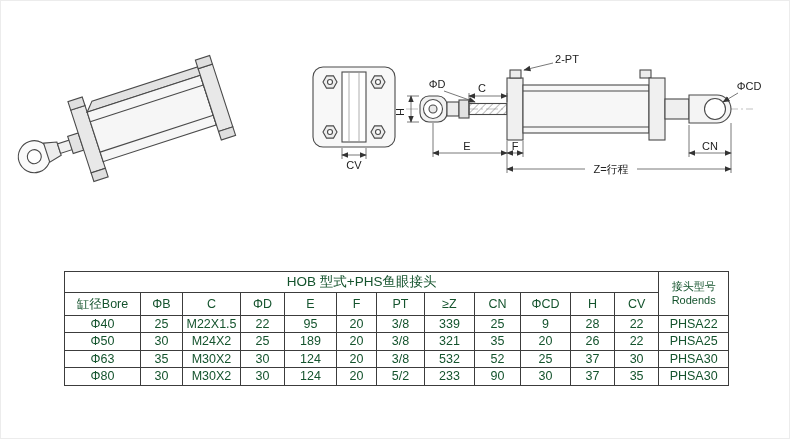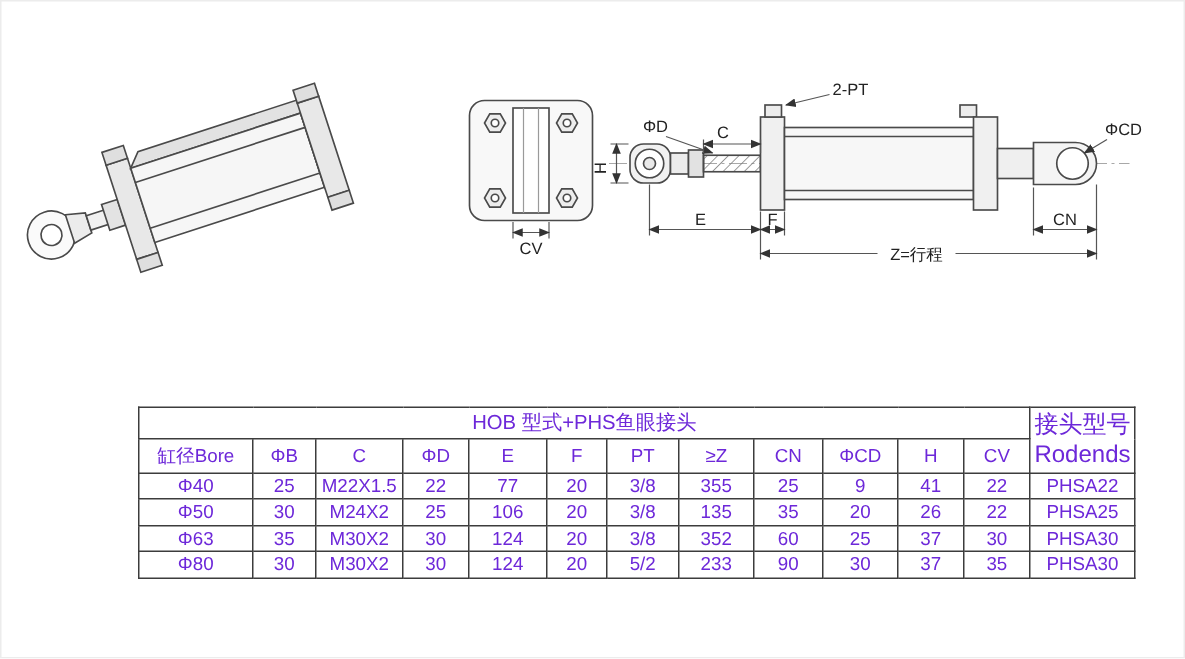--- a/index.html
+++ b/index.html
@@ -11,30 +11,30 @@
   }
   .sheet { position:absolute; inset:0; background:#ffffff; border:1px solid #ececec; }
   svg.drawings { position:absolute; top:0; left:0; }
   svg text {
     font-family:"Liberation Sans","DejaVu Sans",sans-serif;
     font-size:11px; fill:#222; stroke:none;
   }
   .spec-table {
     position:absolute; left:63px; top:270px; width:664px;
     border-collapse:collapse; table-layout:fixed;
-    font-size:12.5px; color:#6d28d9; background:#fff;margin-left:28px;
+    font-size:12.5px; color:#14532d; background:#fff;
   }
   .spec-table th, .spec-table td {
     border:1px solid #3c3c3c; text-align:center; vertical-align:middle;
     padding:1px 2px; font-weight:normal; height:17px; line-height:1.15;
     overflow:hidden; white-space:nowrap;
   }
   .spec-table thead th.title { font-size:13.5px; height:21px; }
   .spec-table thead th { height:23px; }
-  .spec-table th.rodends { font-size:16px; line-height:1.2; }
+  .spec-table th.rodends { font-size:11px; line-height:1.2; }
 </style>
 </head>
 <body>
 
 <div class="sheet">
 
   <svg class="drawings" width="790" height="262" viewBox="0 0 790 262">
     <defs>
       <marker id="mA" viewBox="0 0 10 10" refX="9" refY="5" markerWidth="9" markerHeight="9" orient="auto-start-reverse">
         <path d="M0,1 L10,5 L0,9 z" fill="#333"></path>
@@ -185,55 +185,55 @@
         <th>H</th>
         <th>CV</th>
       </tr>
     </thead>
     <tbody id="spec-rows">
         <tr>
           <td>Φ40</td>
           <td>25</td>
           <td>M22X1.5</td>
           <td>22</td>
-          <td>77</td>
+          <td>95</td>
           <td>20</td>
           <td>3/8</td>
-          <td>355</td>
+          <td>339</td>
           <td>25</td>
           <td>9</td>
-          <td>41</td>
+          <td>28</td>
           <td>22</td>
           <td>PHSA22</td>
         </tr>
         <tr>
           <td>Φ50</td>
           <td>30</td>
           <td>M24X2</td>
           <td>25</td>
-          <td>106</td>
+          <td>189</td>
           <td>20</td>
           <td>3/8</td>
-          <td>135</td>
+          <td>321</td>
           <td>35</td>
           <td>20</td>
           <td>26</td>
           <td>22</td>
           <td>PHSA25</td>
         </tr>
         <tr>
           <td>Φ63</td>
           <td>35</td>
           <td>M30X2</td>
           <td>30</td>
           <td>124</td>
           <td>20</td>
           <td>3/8</td>
-          <td>352</td>
-          <td>60</td>
+          <td>532</td>
+          <td>52</td>
           <td>25</td>
           <td>37</td>
           <td>30</td>
           <td>PHSA30</td>
         </tr>
         <tr>
           <td>Φ80</td>
           <td>30</td>
           <td>M30X2</td>
           <td>30</td>

